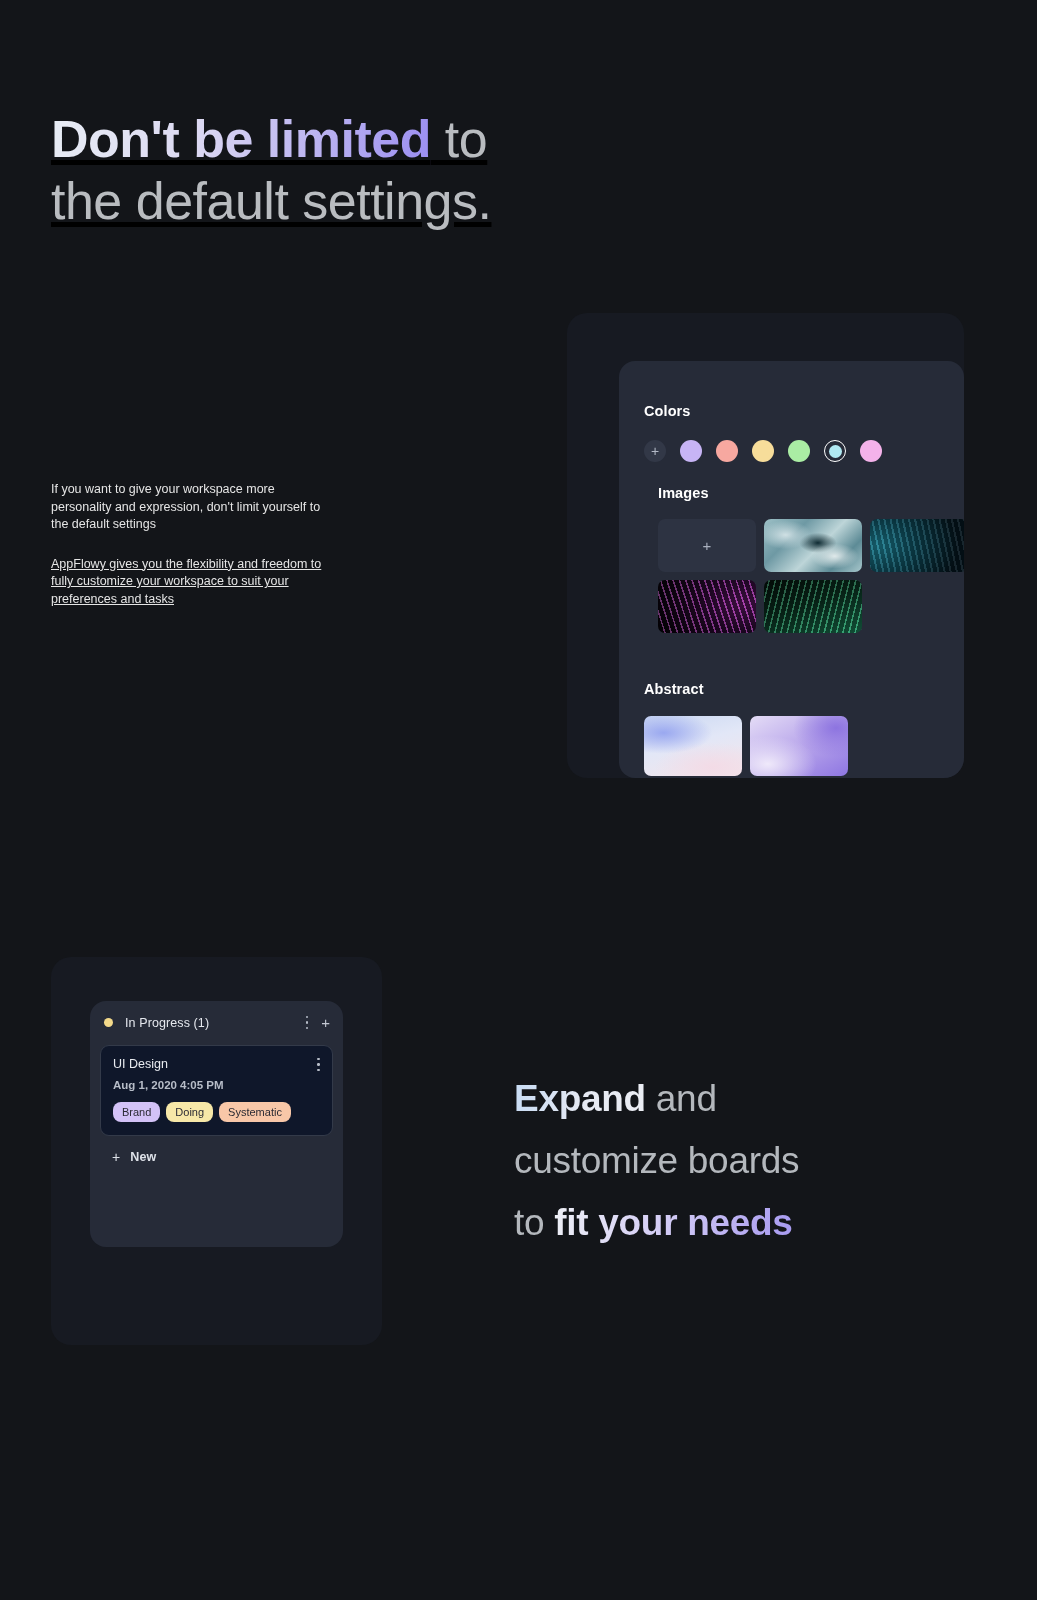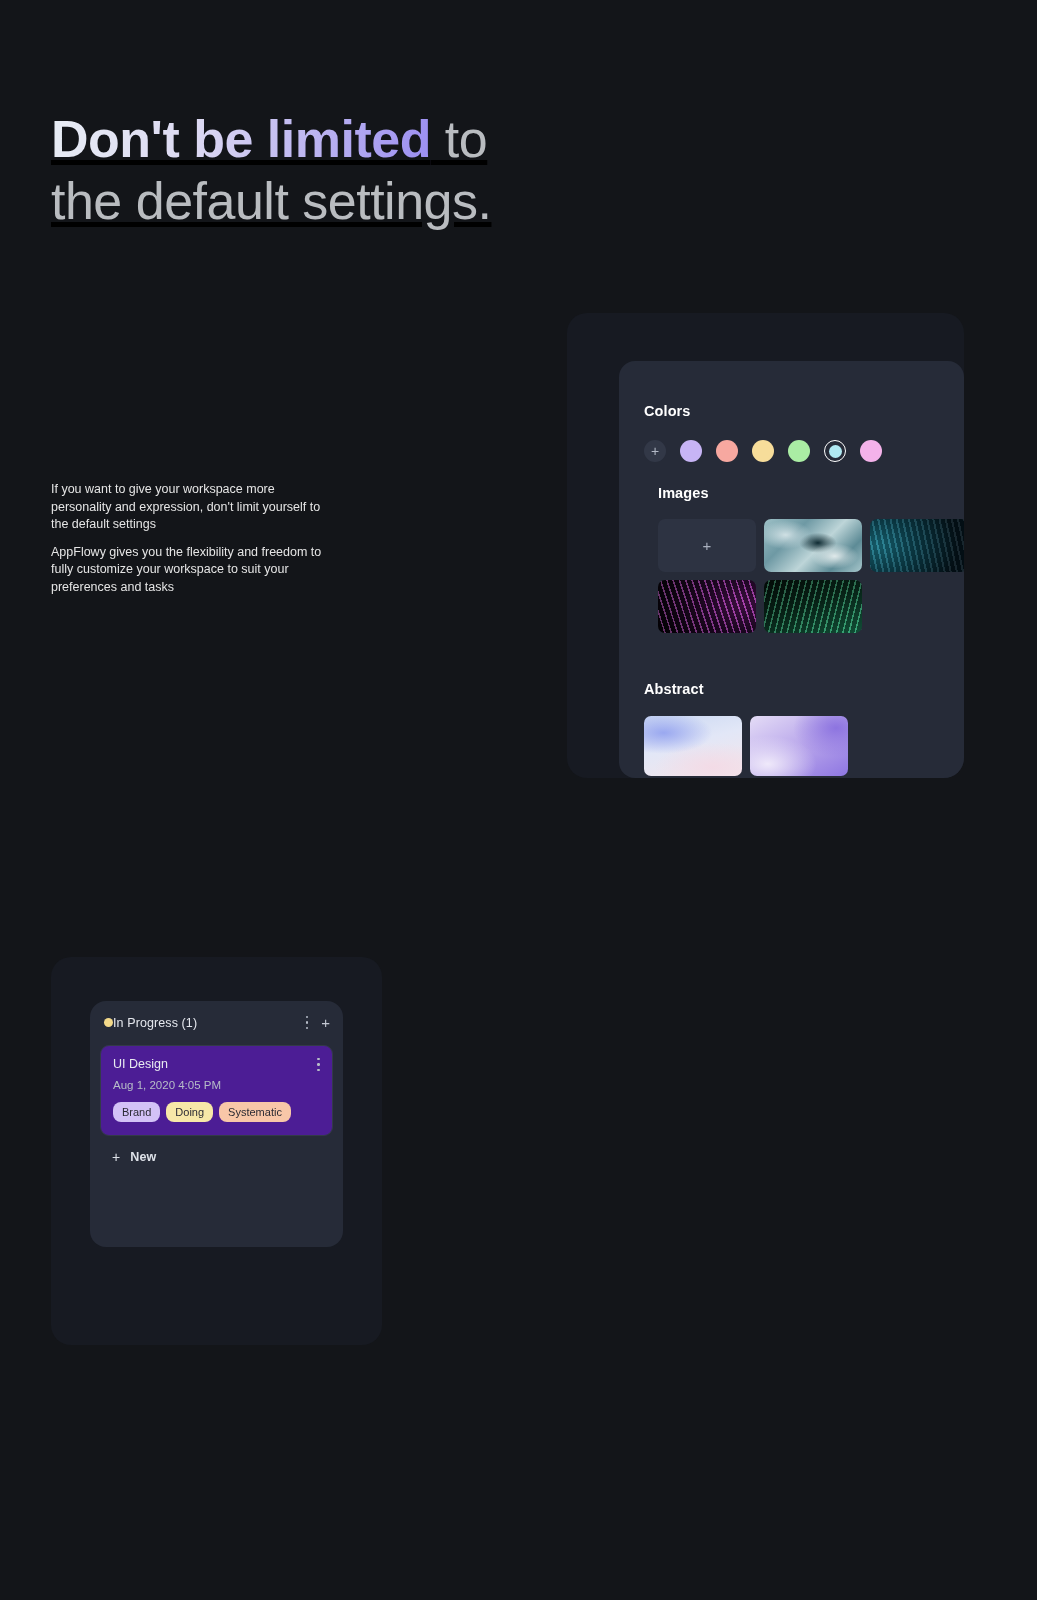--- a/index.html
+++ b/index.html
@@ -25,21 +25,21 @@
     -webkit-text-fill-color:transparent; color:transparent;
   }
   .hl-reg { font-weight:400; color:#b9bcc0; }
   .hl-line2 { display:block; }
 
   
   .body-copy { position:absolute; left:51px; top:481px; width:278px; }
   .body-copy p {
     font-size:12.5px; line-height:17.5px; color:#e5e5e5; font-weight:400;
   }
-  .body-copy p + p { margin-top:10px; }
+  .body-copy p + p { margin-top:22px;text-decoration:underline; }
 
   
   .outer-panel {
     position:absolute; background:#171a22; border-radius:20px; overflow:hidden;
   }
   .inner-panel {
     position:absolute; background:#262b38; border-radius:16px; overflow:hidden;
   }
 
   
@@ -100,37 +100,37 @@
       linear-gradient(150deg,#e4dcf6 0%,#b6a3ea 55%,#8e76e2 100%); }
 
   
   #kanban-outer { left:51px; top:957px; width:331px; height:388px; }
   #kanban-inner { left:39px; top:44px; width:253px; height:246px; background:#262b38; }
 
   .col-head {
     display:flex; align-items:center; padding:14px 13px 0 14px;
   }
   .col-dot { width:9px; height:9px; border-radius:50%; background:#f3d98a; flex:0 0 auto; }
-  .col-title { font-size:12.5px; color:#e5e8ee; font-weight:400; letter-spacing:0.1px; }
+  .col-title { margin-left:12px; font-size:12.5px; color:#e5e8ee; font-weight:400; letter-spacing:0.1px; }
   .col-actions { margin-left:auto; display:flex; align-items:center; gap:13px; }
   .dots-v {
     width:3px; height:13px; display:flex; flex-direction:column;
     justify-content:space-between; align-items:center;
   }
   .dots-v span { width:2.4px; height:2.4px; border-radius:50%; background:#b6bcc7; display:block; }
   .plus-ico { color:#c3c8d2; font-size:15px; line-height:1; font-weight:400; }
 
   .task-card {
-    margin:15px 10px 0 10px; background:#4c1d95;
+    margin:15px 10px 0 10px; background:#0f172a;
     border:1px solid #333a49; border-radius:9px; padding:11px 12px 13px 12px;
   }
   .task-top { display:flex; align-items:flex-start; }
   .task-title { font-size:12.5px; color:#e9ecf1; font-weight:400; }
   .task-top .dots-v { margin-left:auto; margin-top:1px; }
-  .task-date { margin-top:8px; font-size:11.5px; color:#b7bdc8; font-weight:400; }
+  .task-date { margin-top:8px; font-size:11.5px; color:#b7bdc8; font-weight:700; }
   .tag-row { margin-top:11px; display:flex; flex-wrap:wrap; gap:6px; }
   .tag {
     font-size:11px; padding:3.5px 9px; border-radius:8px;
     color:#2a2a33; font-weight:400; line-height:1.15;
   }
 
   .new-row {
     display:flex; align-items:center; gap:10px;
     margin:14px 0 0 22px; color:#dde1e8;
   }
@@ -246,14 +246,19 @@
 
       <div class="new-row">
         <span class="new-plus">+</span>
         <span class="new-label">New</span>
       </div>
 
     </div>
 
   </div>
 
+  <h2 class="headline-2">
+    <span class="h2-bold-blue">Expand</span><span class="h2-reg"> and</span>
+    <span class="h2-reg hl-line2">customize boards</span>
+    <span class="hl-line2"><span class="h2-reg">to </span><span class="h2-bold-purple">fit your needs</span></span>
+  </h2>
 
 </div>
 
 </body></html>

